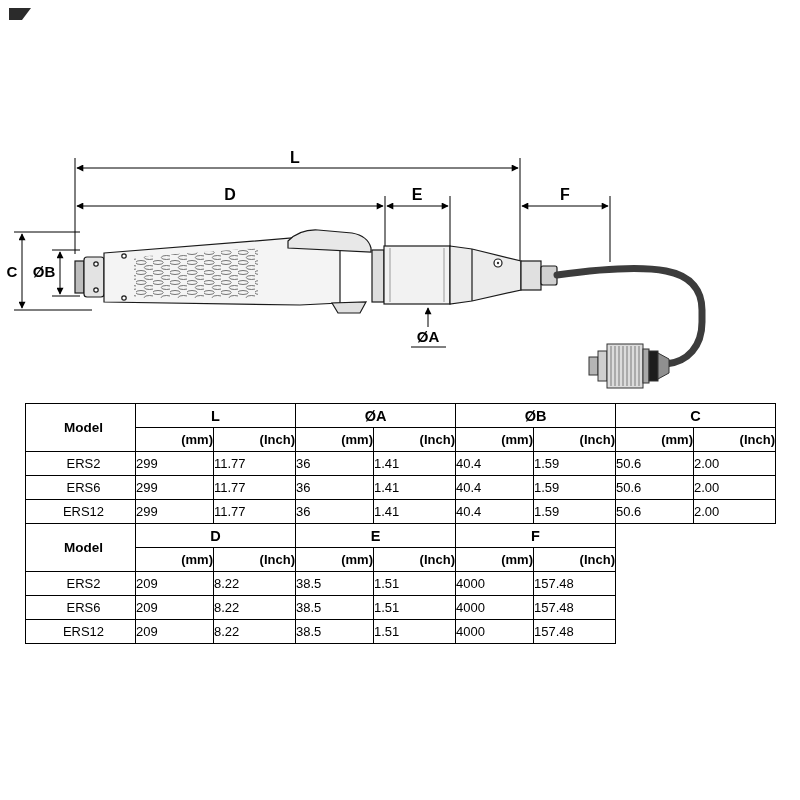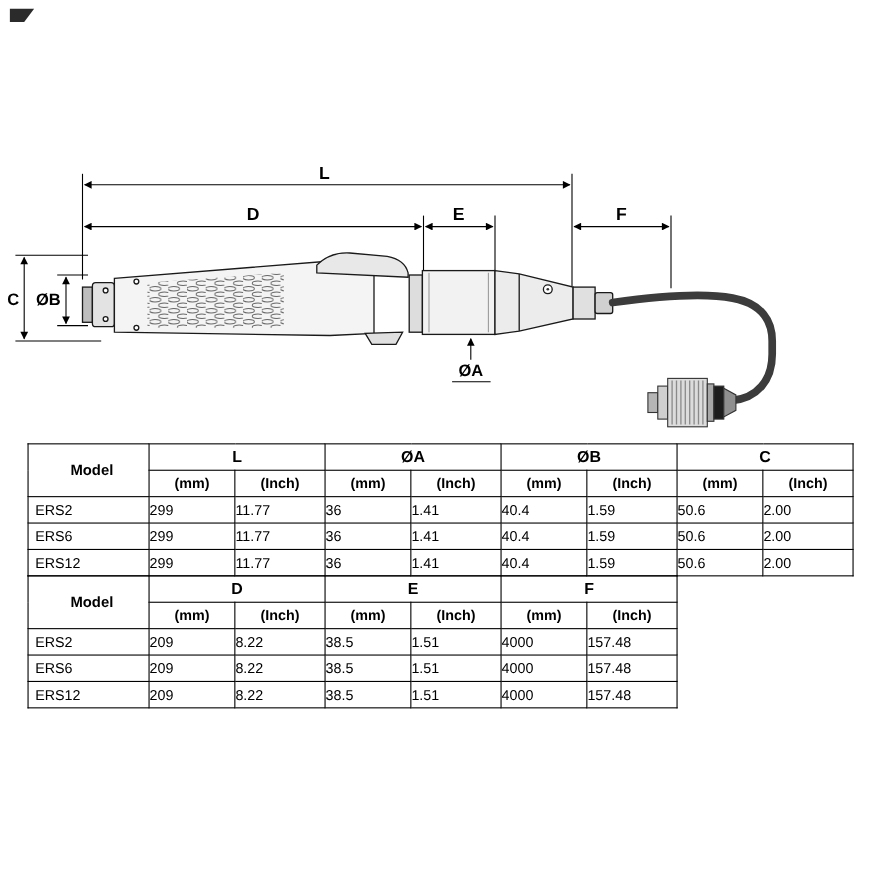--- a/index.html
+++ b/index.html
@@ -7,22 +7,22 @@
   .page{position:relative;width:800px;height:800px;background:#fff;overflow:hidden;}
   .drawing{position:absolute;left:0;top:0;}
   svg text{font-family:"Liberation Sans",sans-serif;fill:#000;}
   .tables{position:absolute;left:25px;top:403px;}
   table{border-collapse:collapse;table-layout:fixed;}
   table.lower{margin-top:-1px;}
   th,td{border:1px solid #000;height:23px;padding:0;font-size:13px;overflow:hidden;white-space:nowrap;}
   th{font-weight:bold;}
   th.model-h{text-align:center;padding-left:6px;font-size:13.5px;}
   th.group{text-align:center;font-size:14.5px;}
-  th.sub{text-align:center;font-size:13px;}
-  td.model{text-align:left;padding-left:6px;}
+  th.sub{text-align:right;font-size:13px;}
+  td.model{text-align:center;padding-left:6px;}
   td.num{}
 </style>
 </head>
 <body>
 
 <div class="page">
 
   <svg class="drawing" width="800" height="402" viewBox="0 0 800 402">
     <defs>
       <marker id="ar" viewBox="0 0 10 10" refX="9" refY="5" markerWidth="9" markerHeight="7" orient="auto-start-reverse">

